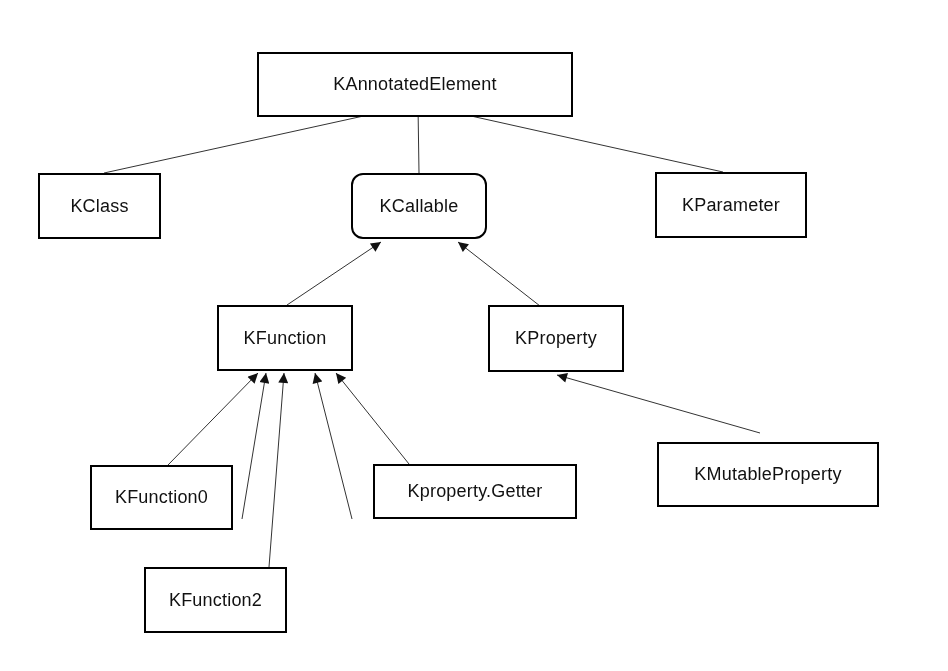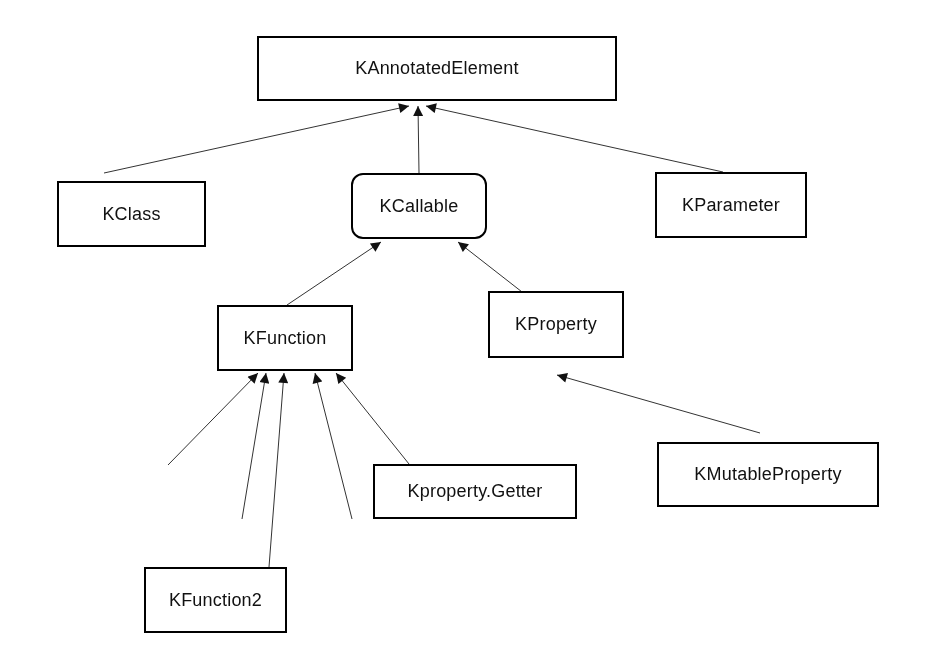--- a/index.html
+++ b/index.html
@@ -59,32 +59,33 @@
       <line x1="287" y1="305" x2="381" y2="242" marker-end="url(#arrowhead)"></line>
       <line x1="540" y1="306" x2="458" y2="242" marker-end="url(#arrowhead)"></line>
       <line x1="168" y1="465" x2="258" y2="373" marker-end="url(#arrowhead)"></line>
       <line x1="242" y1="519" x2="266" y2="373" marker-end="url(#arrowhead)"></line>
       <line x1="269" y1="567" x2="284" y2="373" marker-end="url(#arrowhead)"></line>
       <line x1="352" y1="519" x2="315" y2="373" marker-end="url(#arrowhead)"></line>
       <line x1="409" y1="464" x2="336" y2="373" marker-end="url(#arrowhead)"></line>
       <line x1="760" y1="433" x2="557" y2="375" marker-end="url(#arrowhead)"></line>
     </svg>
 
-  <div class="node" style="left:257px; top:36px;  width:360px; height:65px;">KAnnotatedElement</div>
+  <div class="node" style="left:257px; top:52px;  width:316px; height:65px;">KAnnotatedElement</div>
 
-  <div class="node" style="left:57px;  top:173px; width:149px; height:66px;margin-top:8px;">KClass</div>
+  <div class="node" style="left:38px;  top:173px; width:123px; height:66px;">KClass</div>
 
   <div class="node" style="left:351px; top:173px; width:136px; height:66px;border-radius:12px;">KCallable</div>
 
   <div class="node" style="left:655px; top:172px; width:152px; height:66px;text-align:center;">KParameter</div>
 
   <div class="node" style="left:217px; top:305px; width:136px; height:66px;">KFunction</div>
 
-  <div class="node" style="left:488px; top:291px; width:136px; height:67px;">KProperty</div>
+  <div class="node" style="left:488px; top:305px; width:136px; height:67px;">KProperty</div>
 
+  <div class="node" style="left:90px;  top:465px; width:143px; height:65px;">KFunction0</div>
 
 
   <div class="node" style="left:144px; top:567px; width:143px; height:66px;">KFunction2</div>
 
   <div class="node" style="left:373px; top:464px; width:204px; height:55px;">Kproperty.Getter</div>
 
 
   <div class="node" style="left:657px; top:433px; width:222px; height:65px;margin-top:9px;">KMutableProperty</div>
 
 </div>

